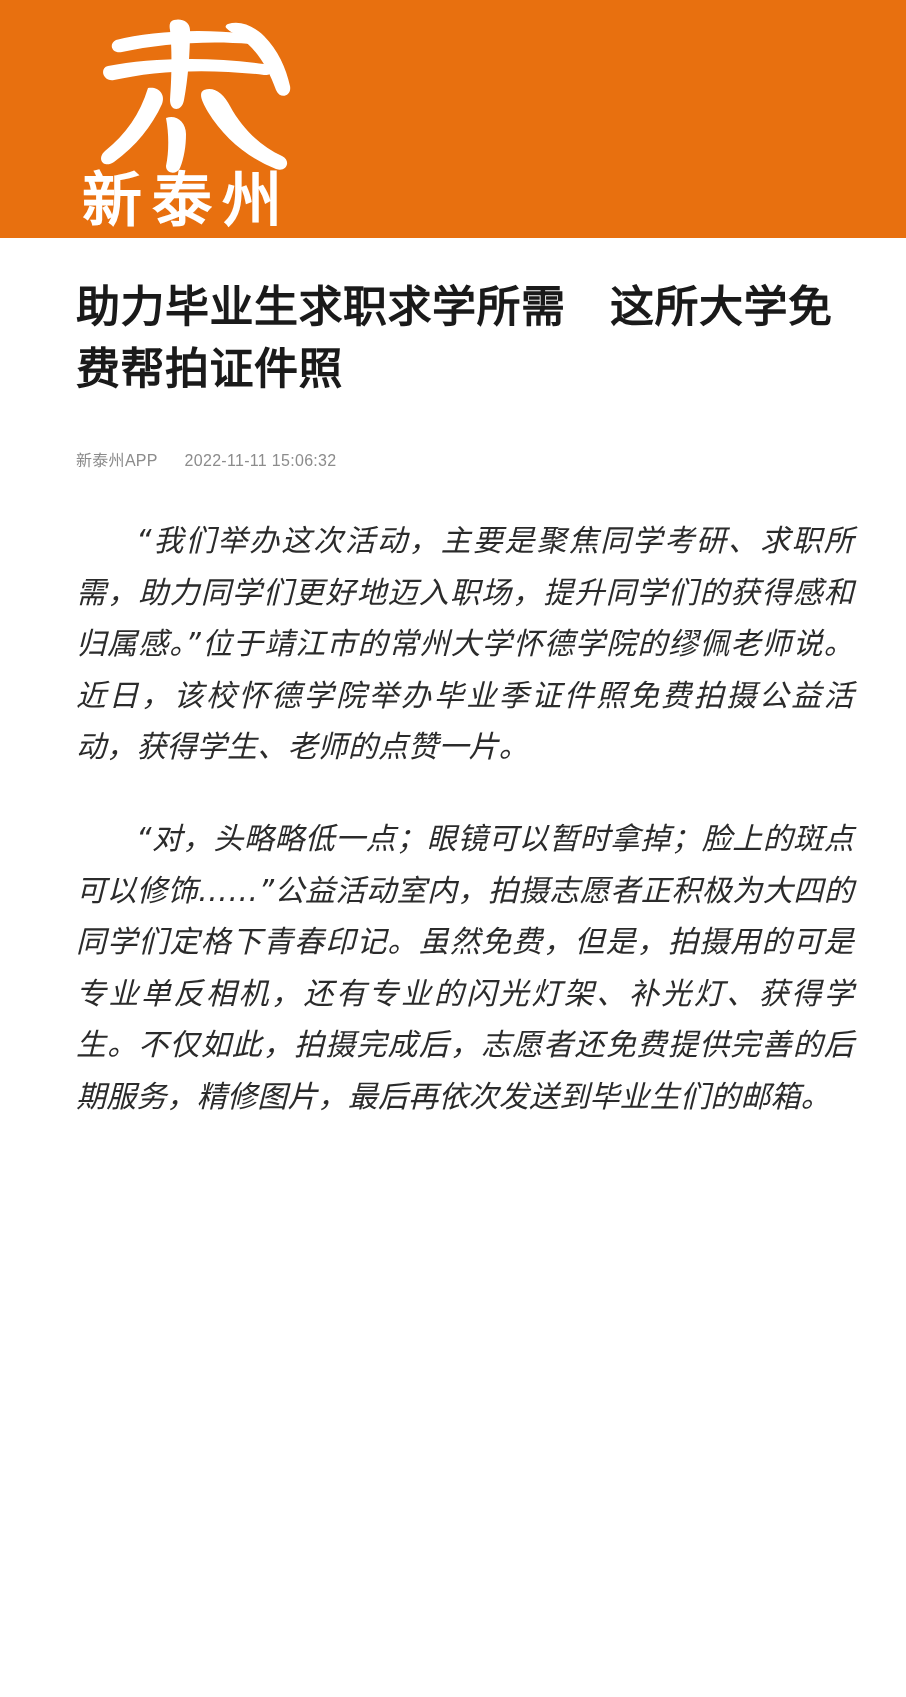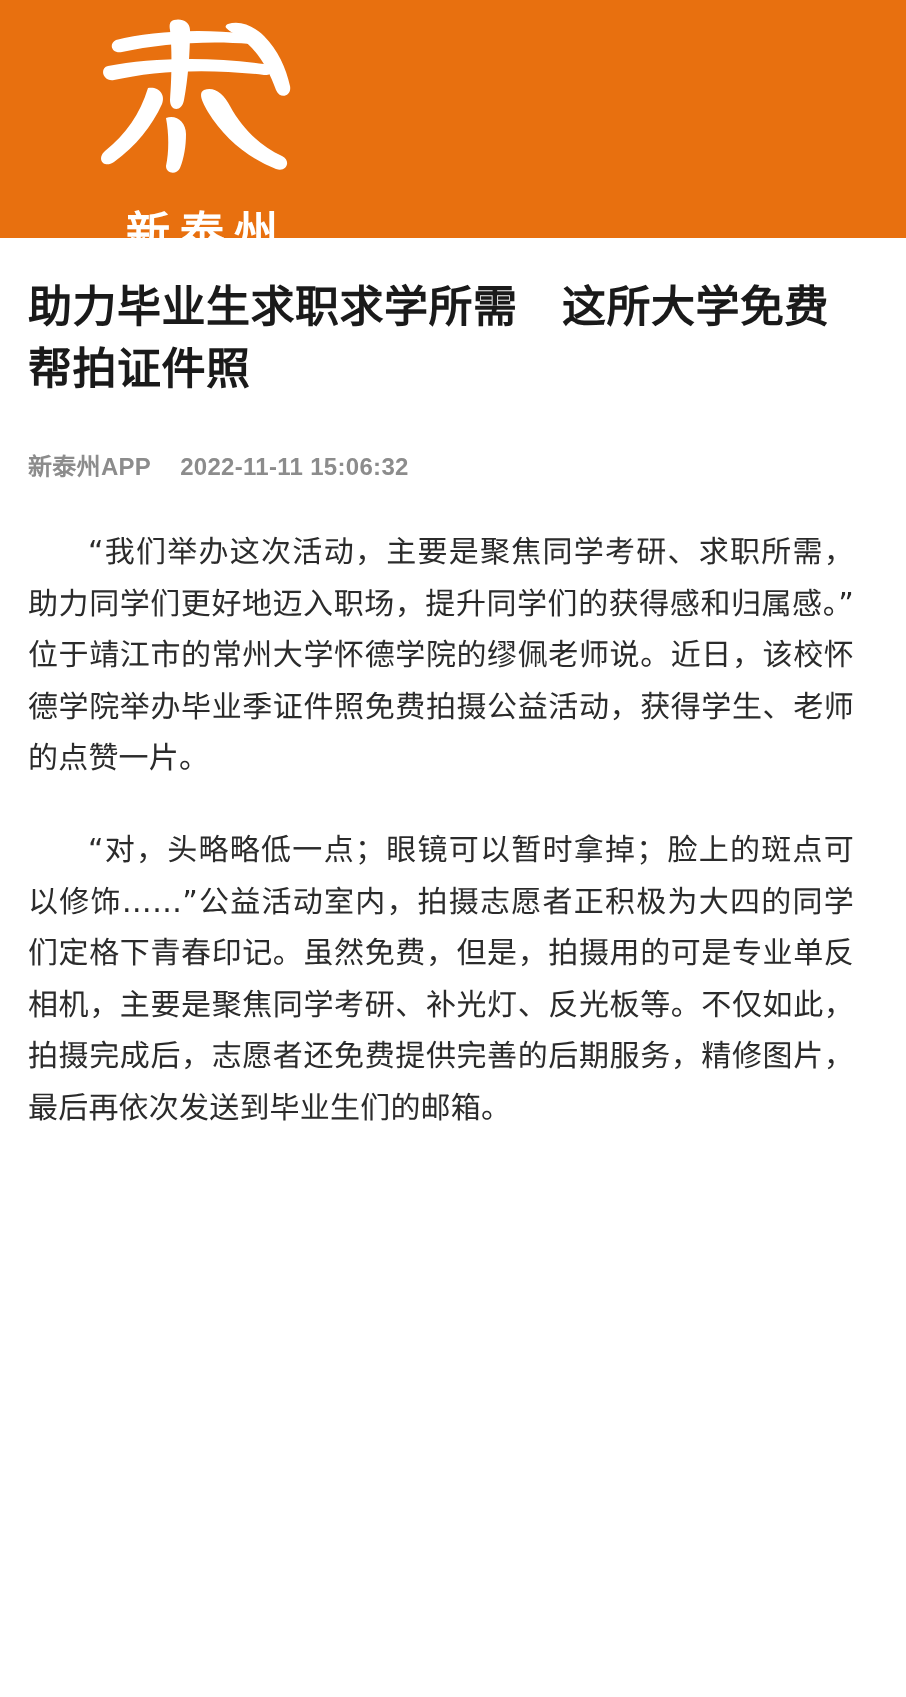--- a/index.html
+++ b/index.html
@@ -37,65 +37,64 @@
     width: 250px;
     height: 160px;
   }
   .logo-word {
     position: absolute;
     left: 4px;
     top: 160px;
     width: 250px;
     height: 52px;
     color: #ffffff;
-    font-size: 44px;
+    font-size: 60px;
     font-weight: bold;
     letter-spacing: 10px;
     line-height: 52px;
-    text-align: center;
+    text-align: left;
     font-family: "DejaVu Sans", "Liberation Sans", sans-serif;
-    margin-top: 33px;
   }
 
   
   .article {
-    padding: 38px 52px 60px 28px;
+    padding: 38px 52px 60px 76px;
     box-sizing: border-box;
     width: 906px;
   }
   .headline {
     font-size: 44px;
     line-height: 1.42;
     font-weight: bold;
     color: #1a1a1a;
     margin: 0 0 46px 0;
     letter-spacing: 0.5px;
     font-family: "DejaVu Sans", "Liberation Sans", sans-serif;
   }
   .meta {
-    font-size: 24px;
+    font-size: 16px;
     color: #8c8c8c;
     margin: 0 0 44px 0;
     letter-spacing: 0.3px;
-    font-weight: bold;
   }
   .meta .meta-source { margin-right: 22px; }
   .meta .meta-time { }
 
   .body-text p {
     font-size: 30px;
     line-height: 1.72;
     color: #2b2b2b;
     margin: 0 0 40px 0;
     text-align: justify;
     letter-spacing: 0.2px;
     font-family: "DejaVu Sans", "Liberation Sans", sans-serif;
   }
   .body-text p.indent {
     text-indent: 2em;
+    font-style: italic;
   }
   .credits {
     font-size: 29px;
     line-height: 1.72;
     color: #2b2b2b;
     margin: 58px 0 0 0;
     font-family: "DejaVu Sans", "Liberation Sans", sans-serif;
   }
 </style>
 </head>
@@ -123,17 +122,17 @@
 
   <h1 class="headline">助力毕业生求职求学所需　这所大学免费帮拍证件照</h1>
 
   <div class="meta">
     <span class="meta-source">新泰州APP</span>
     <span class="meta-time">2022-11-11 15:06:32</span>
   </div>
 
   <div class="body-text">
     <p class="indent">“我们举办这次活动，主要是聚焦同学考研、求职所需，助力同学们更好地迈入职场，提升同学们的获得感和归属感。”位于靖江市的常州大学怀德学院的缪佩老师说。近日，该校怀德学院举办毕业季证件照免费拍摄公益活动，获得学生、老师的点赞一片。</p>
-    <p class="indent">“对，头略略低一点；眼镜可以暂时拿掉；脸上的斑点可以修饰……”公益活动室内，拍摄志愿者正积极为大四的同学们定格下青春印记。虽然免费，但是，拍摄用的可是专业单反相机，主要是聚焦同学考研、补光灯、反光板等。不仅如此，拍摄完成后，志愿者还免费提供完善的后期服务，精修图片，最后再依次发送到毕业生们的邮箱。</p>
+    <p class="indent">“对，头略略低一点；眼镜可以暂时拿掉；脸上的斑点可以修饰……”公益活动室内，拍摄志愿者正积极为大四的同学们定格下青春印记。虽然免费，但是，拍摄用的可是专业单反相机，还有专业的闪光灯架、补光灯、获得学生。不仅如此，拍摄完成后，志愿者还免费提供完善的后期服务，精修图片，最后再依次发送到毕业生们的邮箱。</p>
   </div>
 
 
 </main>
 
 </body></html>

